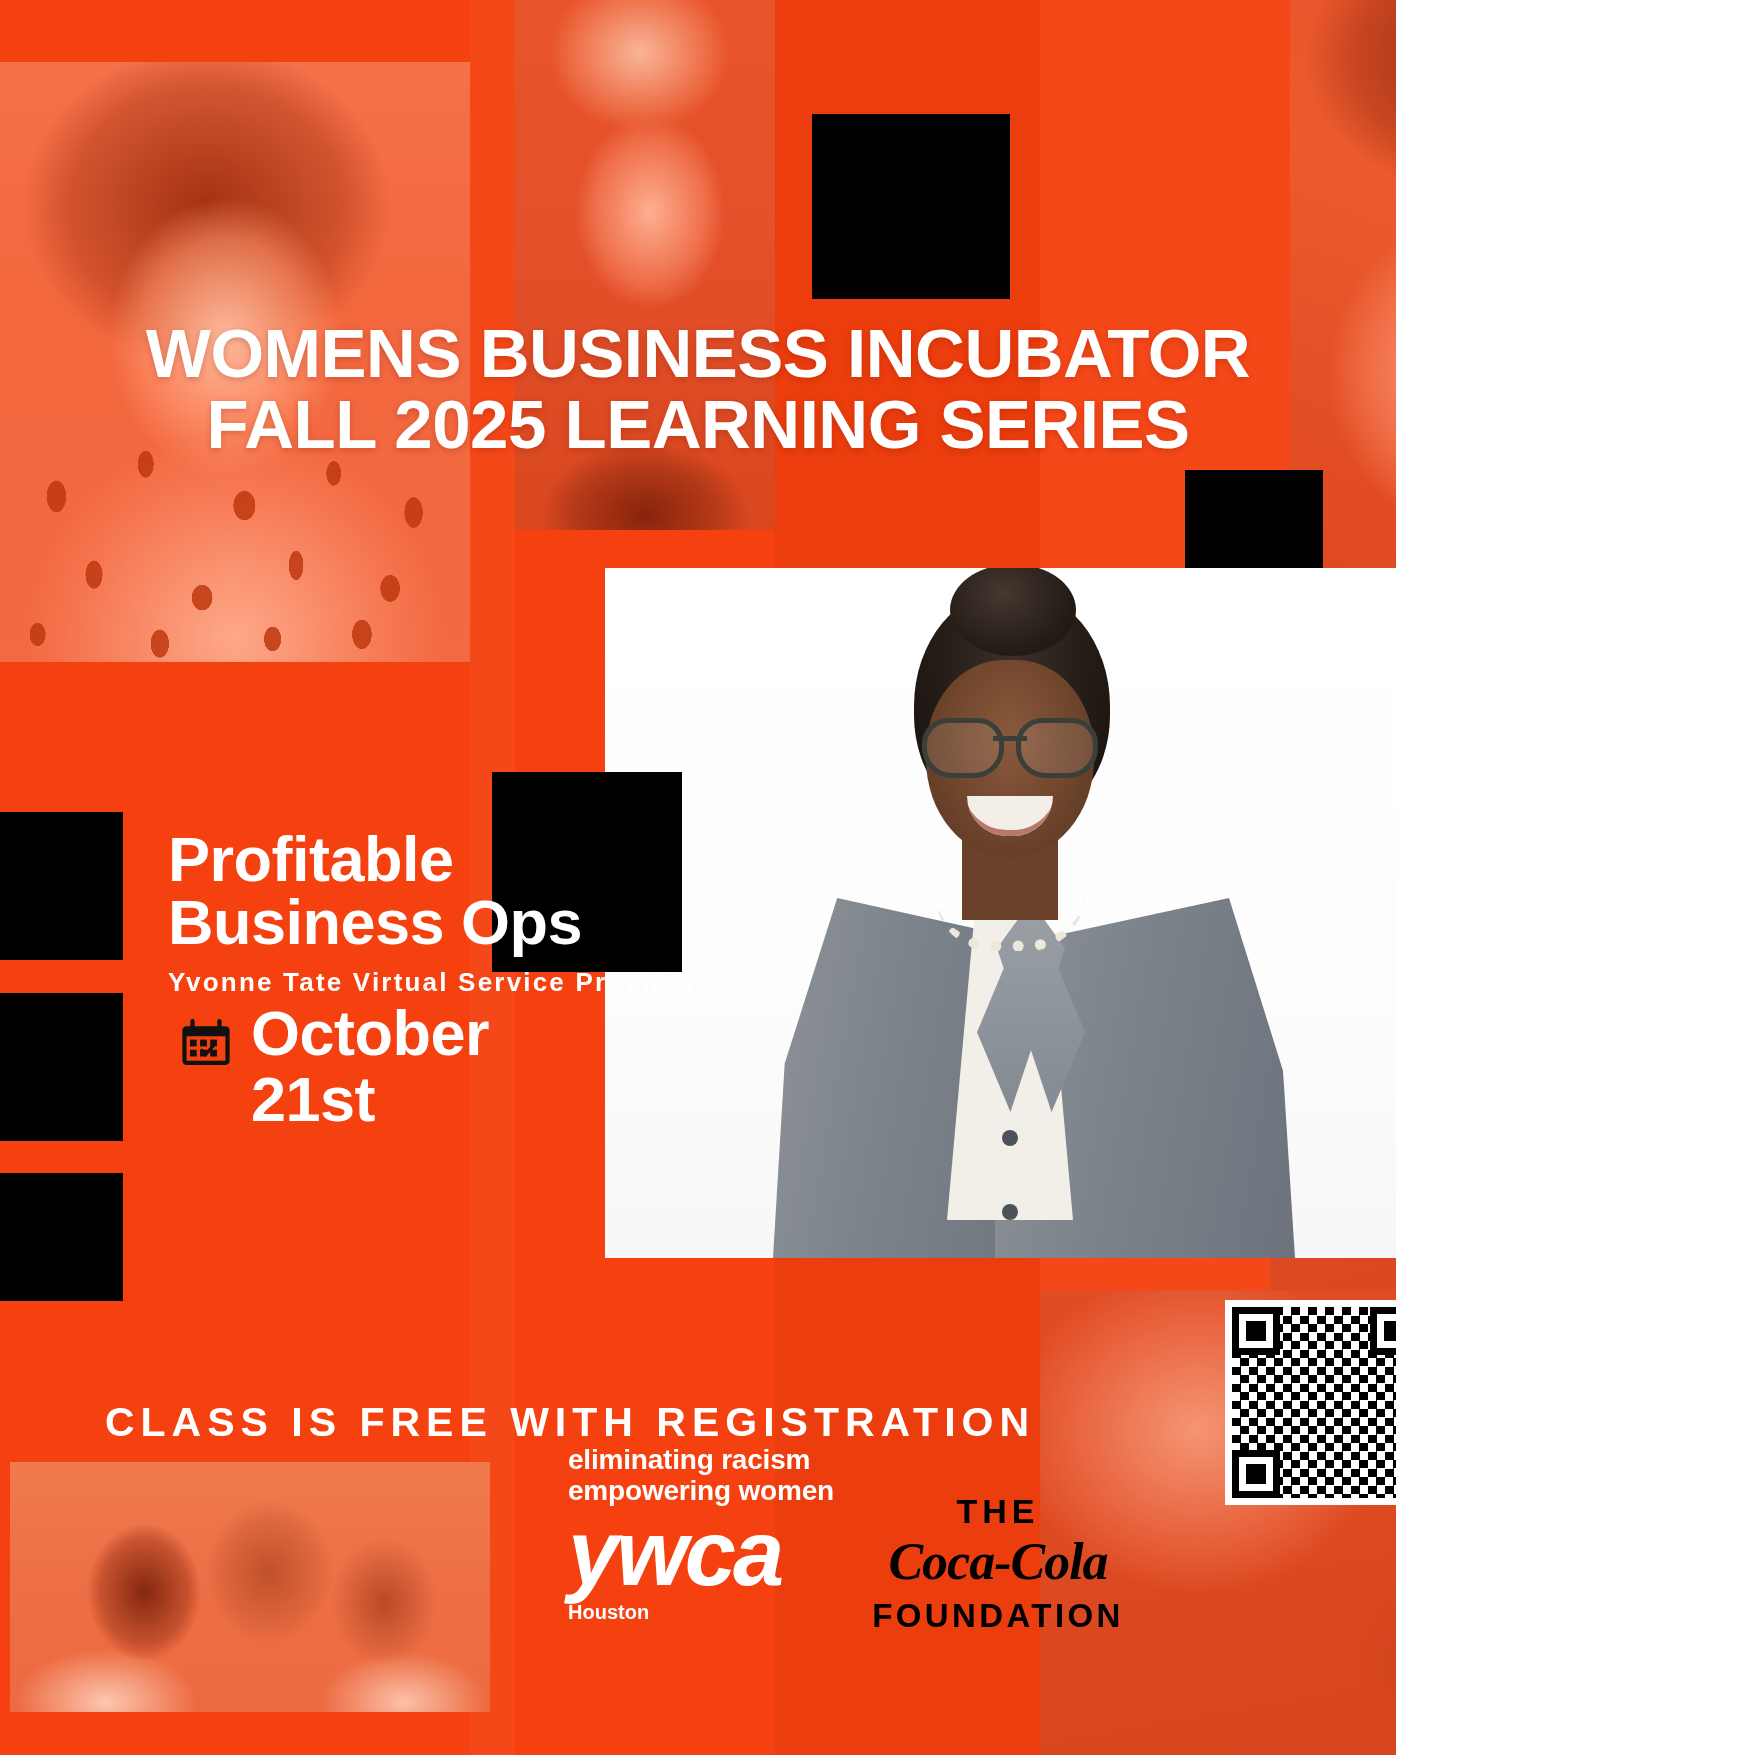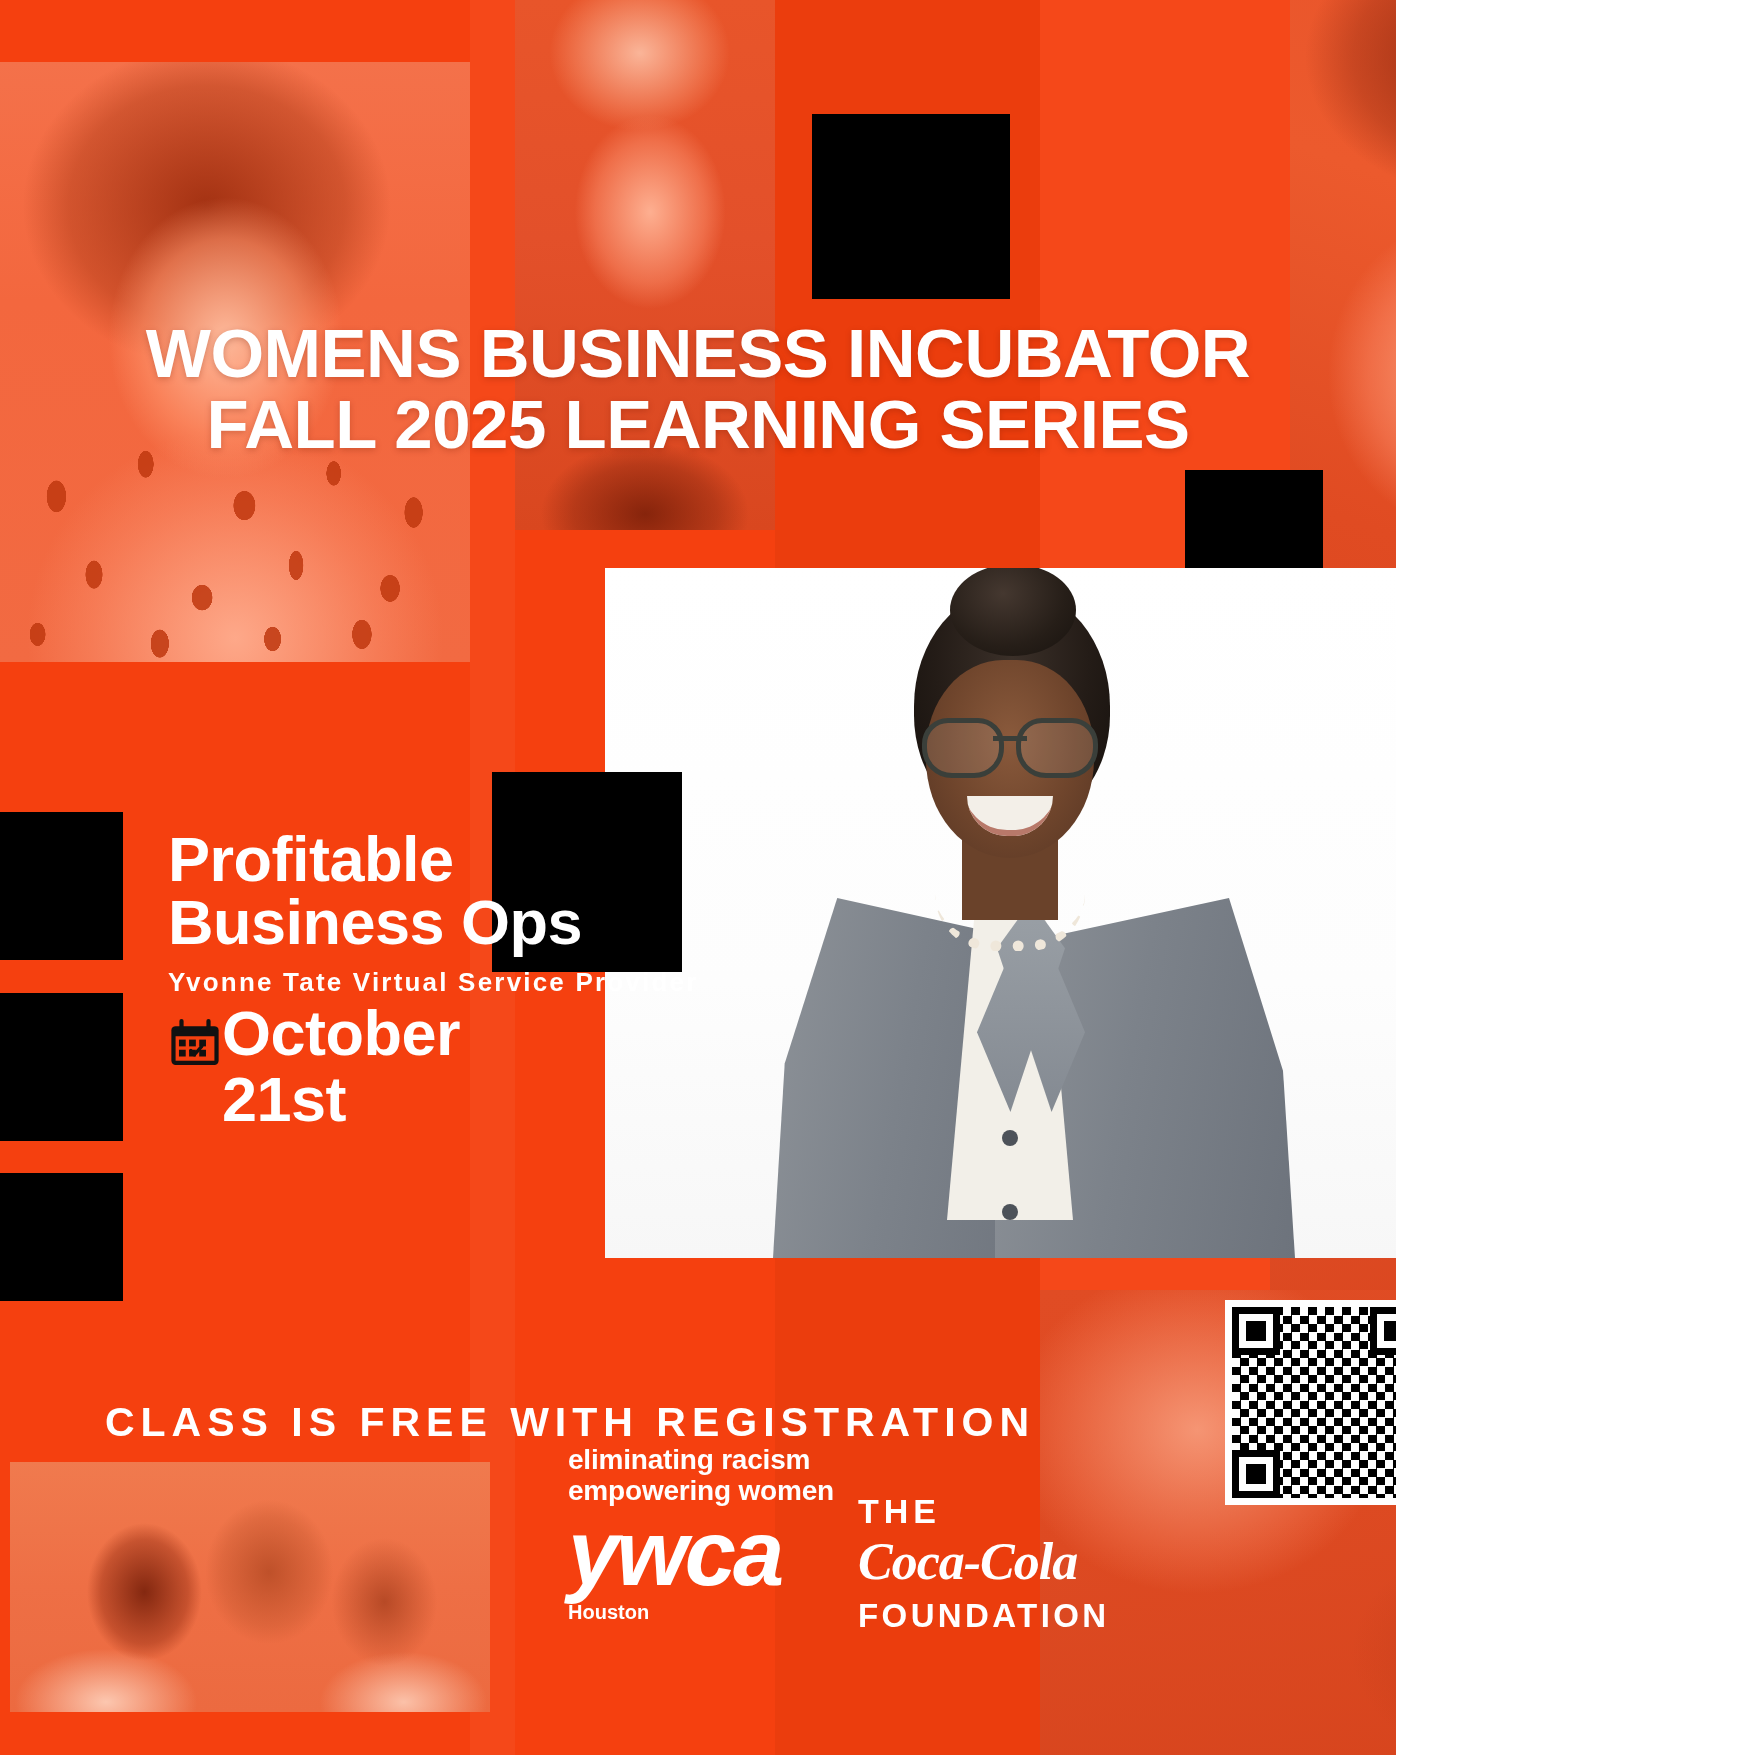--- a/index.html
+++ b/index.html
@@ -267,24 +267,25 @@
     margin: 14px 0 0 0;
     font-size: 26px;
     font-weight: 700;
     letter-spacing: 2.2px;
     line-height: 1.1;
   }
 
   
   .date-row {
     position: absolute;
-    left: 168px; top: 1000px;
+    left: 179px; top: 1000px;
     width: 400px;
     display: flex;
     align-items: flex-start;
+    gap: 18px;
   }
   .cal-icon {
     flex: 0 0 auto;
     width: 54px; height: 54px;
     margin-top: 16px;
     position: relative;
   }
   .date-text {
     color: #ffffff;
     font-size: 63px;
@@ -329,22 +330,22 @@
   .ywca-city {
     font-size: 20px;
     font-weight: 700;
     margin-top: 4px;
   }
 
   .coke {
     position: absolute;
     left: 858px; top: 1492px;
     width: 280px;
-    text-align: left;
-    color: #ffffff;
+    text-align: center;
+    color: #000000;
   }
   .coke-the {
     font-size: 34px;
     font-weight: 700;
     letter-spacing: 5px;
   }
   .coke-script {
     font-family: "Liberation Serif", serif;
     font-style: italic;
     font-size: 52px;

